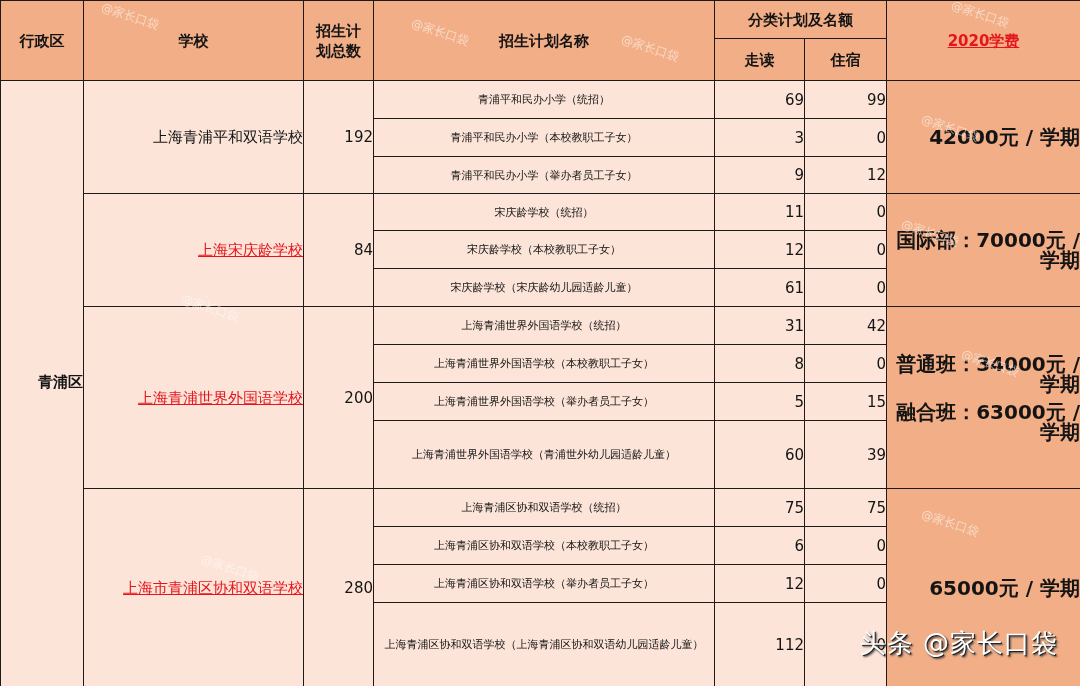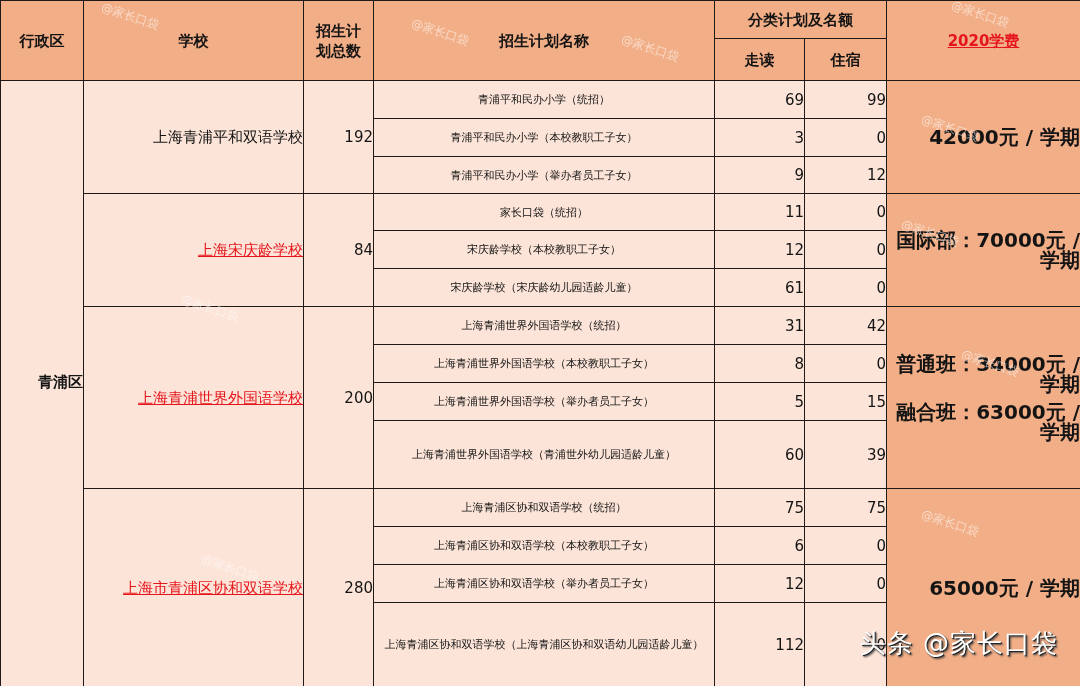--- a/index.html
+++ b/index.html
@@ -92,21 +92,21 @@
   </tr>
   <tr style="height:37px">
     <td class="plan">青浦平和民办小学（举办者员工子女）</td>
     <td>9</td>
     <td>12</td>
   </tr>
 
   <tr style="height:37px">
     <td rowspan="3" class="red">上海宋庆龄学校</td>
     <td rowspan="3">84</td>
-    <td class="plan">家长口袋（统招）</td>
+    <td class="plan">宋庆龄学校（统招）</td>
     <td>11</td>
     <td>0</td>
     <td rowspan="3" class="fee">国际部：70000元 / 学期</td>
   </tr>
   <tr style="height:38px">
     <td class="plan">宋庆龄学校（本校教职工子女）</td>
     <td>12</td>
     <td>0</td>
   </tr>
   <tr style="height:38px">

